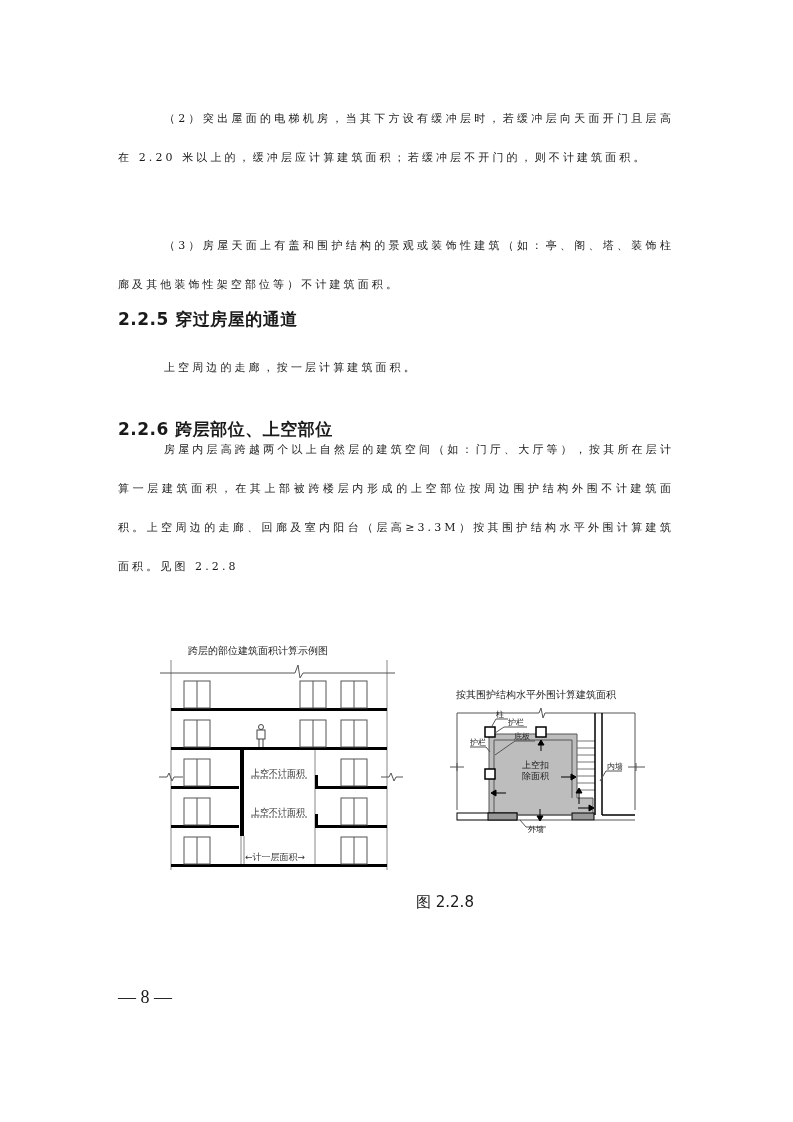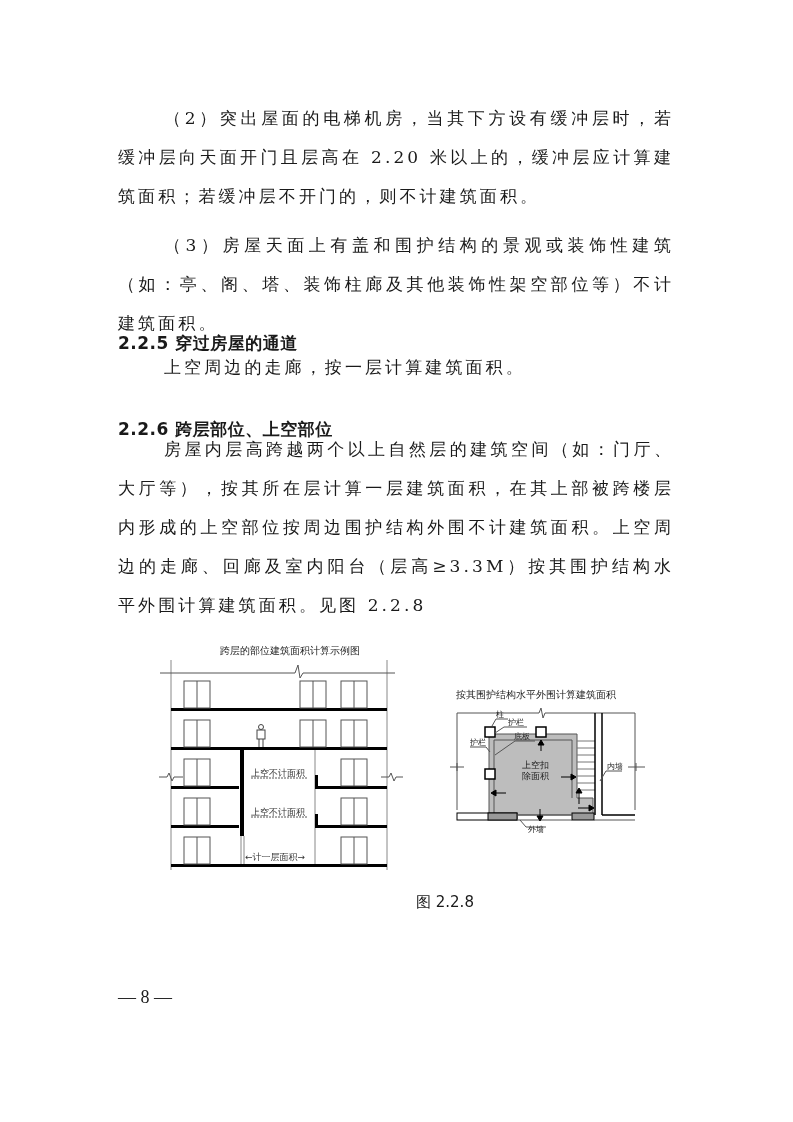--- a/index.html
+++ b/index.html
@@ -1,42 +1,42 @@
 <!DOCTYPE html>
 <html><head>
 <meta charset="utf-8">
 <style>
   html, body { margin:0; padding:0; background:#ffffff; }
   body { width:793px; height:1122px; position:relative; overflow:hidden;
          font-family:"DejaVu Serif", "Liberation Serif", serif; color:#1a1a1a; }
-  .para { position:absolute; left:118px; width:556px; font-size:17px; line-height:39px;
+  .para { position:absolute; left:118px; width:556px; font-size:11px; line-height:39px;
           letter-spacing:3.1px; text-align:justify; text-align-last:left; }
   .para.indent { text-indent:46px; }
   .heading { position:absolute; left:118px; font-size:17px; font-weight:bold;
              letter-spacing:0.5px; font-family:"DejaVu Sans", "Liberation Sans", sans-serif; }
   .fig-title { position:absolute; font-size:10px; font-family:"DejaVu Sans", sans-serif; color:#222; white-space:nowrap; }
   .caption { position:absolute; left:368px; top:893px; font-size:15px;
              font-family:"DejaVu Sans", sans-serif;margin-left:48px; }
   .page-num { position:absolute; left:118px; top:987px; font-size:18px;
               font-family:"Liberation Serif", serif; }
   svg text { font-family:"DejaVu Sans", sans-serif; }
 </style>
 </head>
 <body>
 
 <div class="para indent" style="top:99px;">（2）突出屋面的电梯机房，当其下方设有缓冲层时，若缓冲层向天面开门且层高在 2.20 米以上的，缓冲层应计算建筑面积；若缓冲层不开门的，则不计建筑面积。</div>
 <div class="para indent" style="top:226px;">（3）房屋天面上有盖和围护结构的景观或装饰性建筑（如：亭、阁、塔、装饰柱廊及其他装饰性架空部位等）不计建筑面积。</div>
 
-<div class="heading" style="top:332px;">2.2.5 穿过房屋的通道</div>
+<div class="heading" style="top:308px;">2.2.5 穿过房屋的通道</div>
 <div class="para indent" style="top:348px;">上空周边的走廊，按一层计算建筑面积。</div>
 
 <div class="heading" style="top:398px;margin-top:20px;">2.2.6 跨层部位、上空部位</div>
 <div class="para indent" style="top:430px;">房屋内层高跨越两个以上自然层的建筑空间（如：门厅、大厅等），按其所在层计算一层建筑面积，在其上部被跨楼层内形成的上空部位按周边围护结构外围不计建筑面积。上空周边的走廊、回廊及室内阳台（层高≥3.3M）按其围护结构水平外围计算建筑面积。见图 2.2.8</div>
 
-<div class="fig-title" style="left:188px; top:644px;margin-left:32px;">跨层的部位建筑面积计算示例图</div>
+<div class="fig-title" style="left:188px; top:644px;">跨层的部位建筑面积计算示例图</div>
 <svg style="position:absolute; left:155px; top:660px;" width="250" height="215" viewBox="0 0 250 215">
 
   <line x1="16" y1="0" x2="16" y2="210" stroke="#888" stroke-width="1"></line>
   <line x1="232" y1="0" x2="232" y2="210" stroke="#888" stroke-width="1"></line>
 
   <polyline points="5,13 140,13 143,5 145,18 148,13 240,13" fill="none" stroke="#555" stroke-width="1"></polyline>
 
   <rect x="16" y="48" width="216" height="3" fill="#000"></rect>
   <rect x="16" y="87" width="216" height="3" fill="#000"></rect>
   <rect x="16" y="126" width="68" height="3" fill="#000"></rect>

